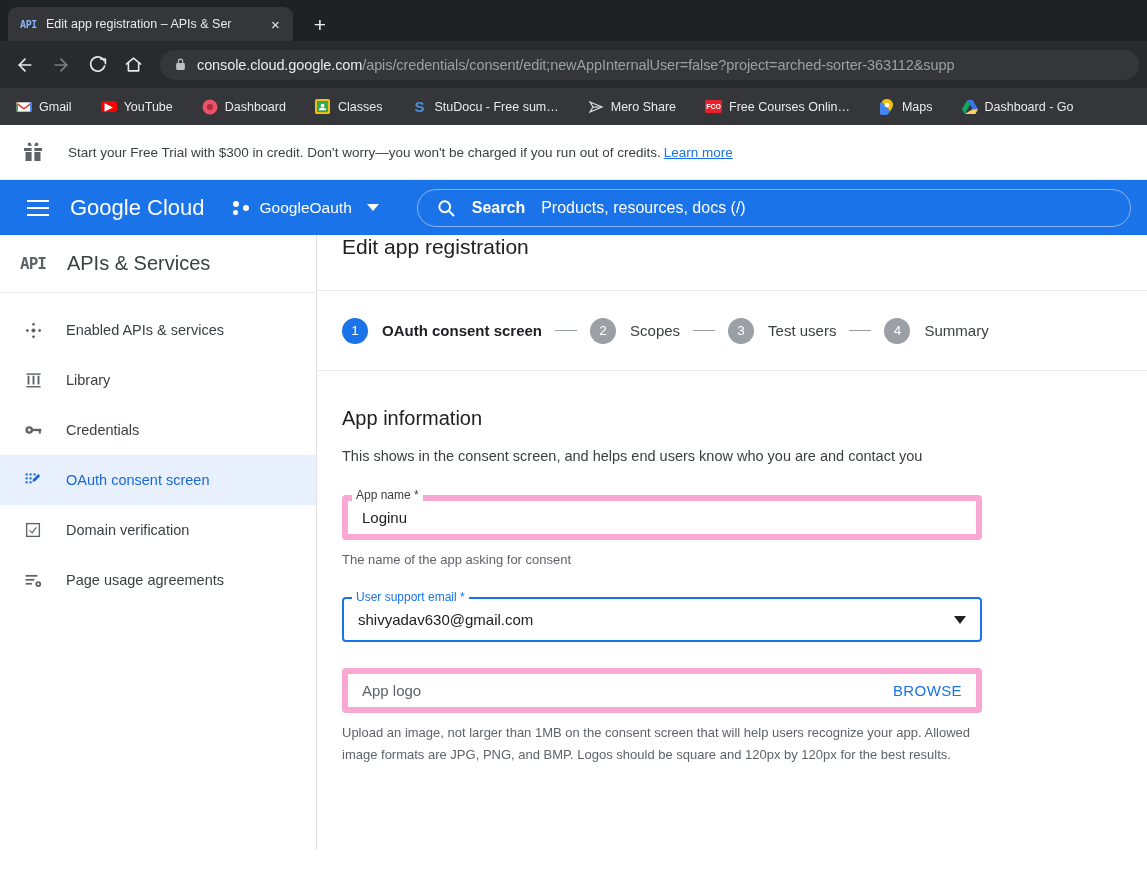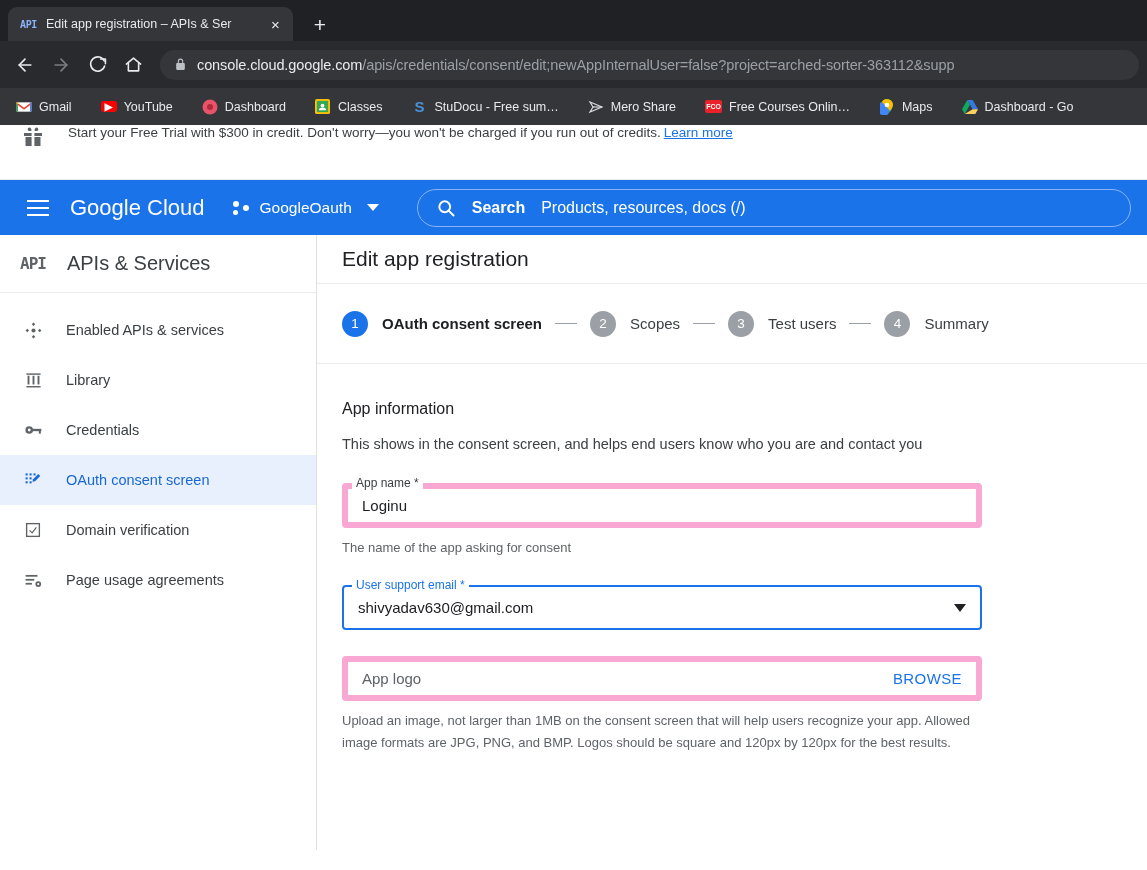--- a/index.html
+++ b/index.html
@@ -86,21 +86,21 @@
     width: 16px; height: 16px; flex: 0 0 auto;
     display: flex; align-items: center; justify-content: center;
     font-size: 10px; font-weight: bold; border-radius: 2px;
   }
 
   
   .page { width: 1147px; background: #fff; }
 
   .promo {
     height: 55px; background: #fff; border-bottom: 1px solid #e8eaed;
-    display: flex; align-items: flex-start; gap: 22px; padding: 0 20px;
+    display: flex; align-items: center; gap: 22px; padding: 0 20px;
   }
   .promo-icon { width: 26px; flex: 0 0 auto; display: flex; justify-content: center; }
   .promo-text { font-size: 13.5px; color: #3c4043; }
   .promo-link { color: #1a73e8; text-decoration: underline; margin-left: 3px; }
 
   .gcp-header {
     height: 55px; background: #1a73e8;
     display: flex; align-items: center; gap: 0; padding: 0 16px;
   }
   .hamburger {
@@ -161,42 +161,42 @@
   }
   .sb-item .sb-ico {
     width: 22px; flex: 0 0 auto; display: flex;
     align-items: center; justify-content: center; color: #5f6368;
   }
   .sb-item.active { background: #e8f0fe; color: #1967d2; }
   .sb-item.active .sb-ico { color: #1967d2; }
 
   .content { flex: 1 1 auto; min-width: 0; background: #fff; }
   .content-head {
-    height: 49px; display: flex; align-items: center; padding: 0 25px;
+    height: 56px; display: flex; align-items: flex-start; padding: 0 25px;
     border-bottom: 1px solid #e8eaed;
   }
   .content-head h1 { font-size: 21px; font-weight: 400; color: #202124; }
 
   .stepper {
     height: 80px; display: flex; align-items: center;
     padding: 0 25px; gap: 0; border-bottom: 1px solid #e8eaed;
   }
   .step { display: flex; align-items: center; gap: 14px; }
   .step-num {
     width: 26px; height: 26px; border-radius: 50%;
     background: #9aa0a6; color: #fff; font-size: 13.5px;
     display: flex; align-items: center; justify-content: center; flex: 0 0 auto;
   }
   .step.current .step-num { background: #1a73e8; }
   .step-label { font-size: 15px; color: #3c4043; white-space: nowrap; }
   .step.current .step-label { font-weight: 700; color: #202124; }
   .step-sep { width: 22px; height: 1px; background: #9aa0a6; margin: 0 13px; flex: 0 0 auto; }
 
   .form-area { padding: 36px 25px 0 25px; }
-  .form-area h2 { font-size: 16px; font-weight: 400; color: #202124; }
+  .form-area h2 { font-size: 20px; font-weight: 400; color: #202124; }
   .section-desc {
     font-size: 14.5px; color: #3c4043; margin-top: 14px;
     max-width: 625px; line-height: 25px;
   }
 
   .field { margin-top: 26px; position: relative; width: 640px; }
   .tf {
     height: 45px; border: 6px solid #f9a8d4; border-radius: 4px;
     display: flex; align-items: center; padding: 0 14px; background: #fff;
   }

